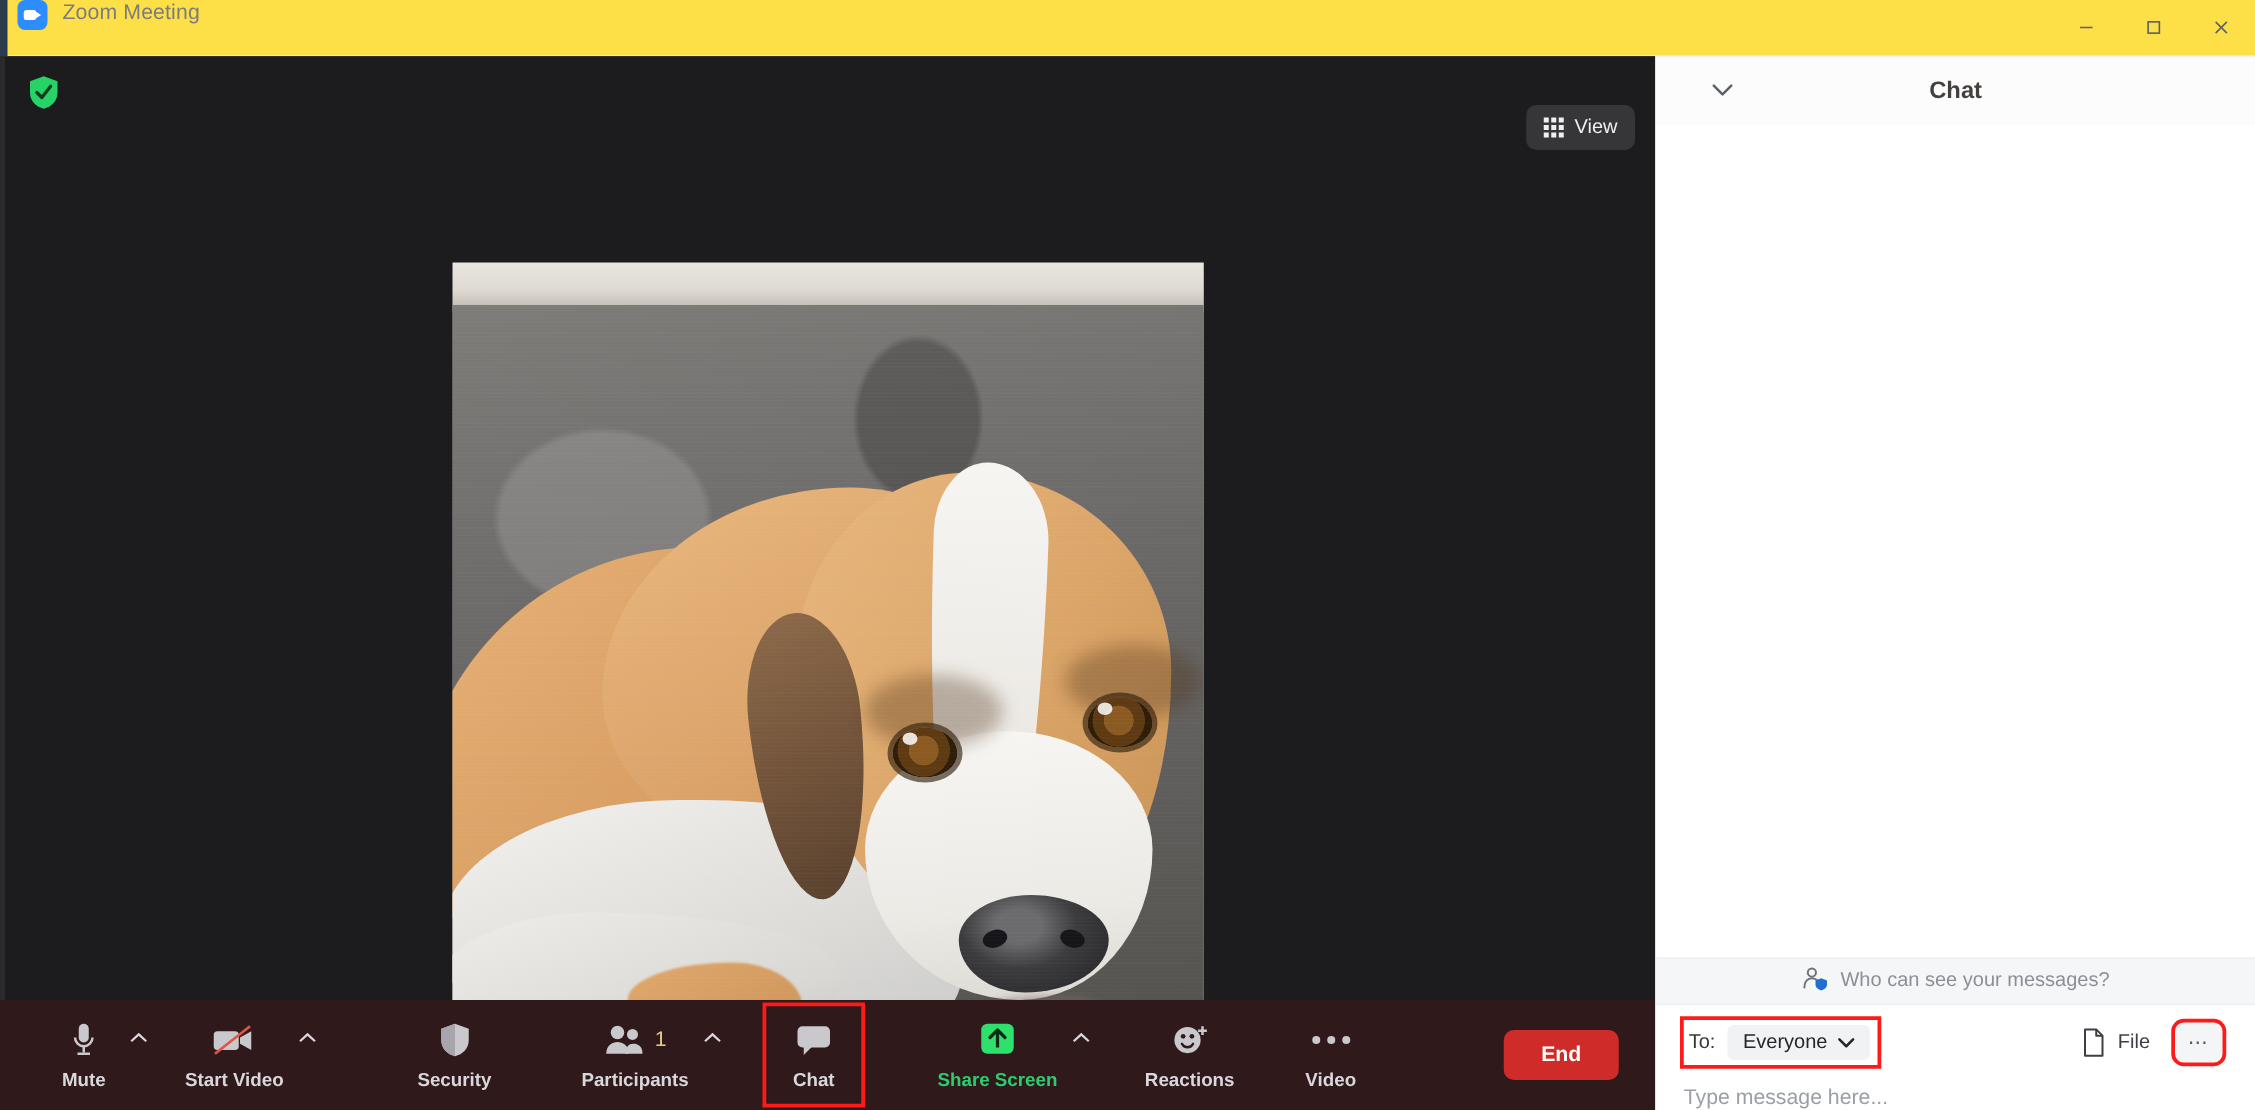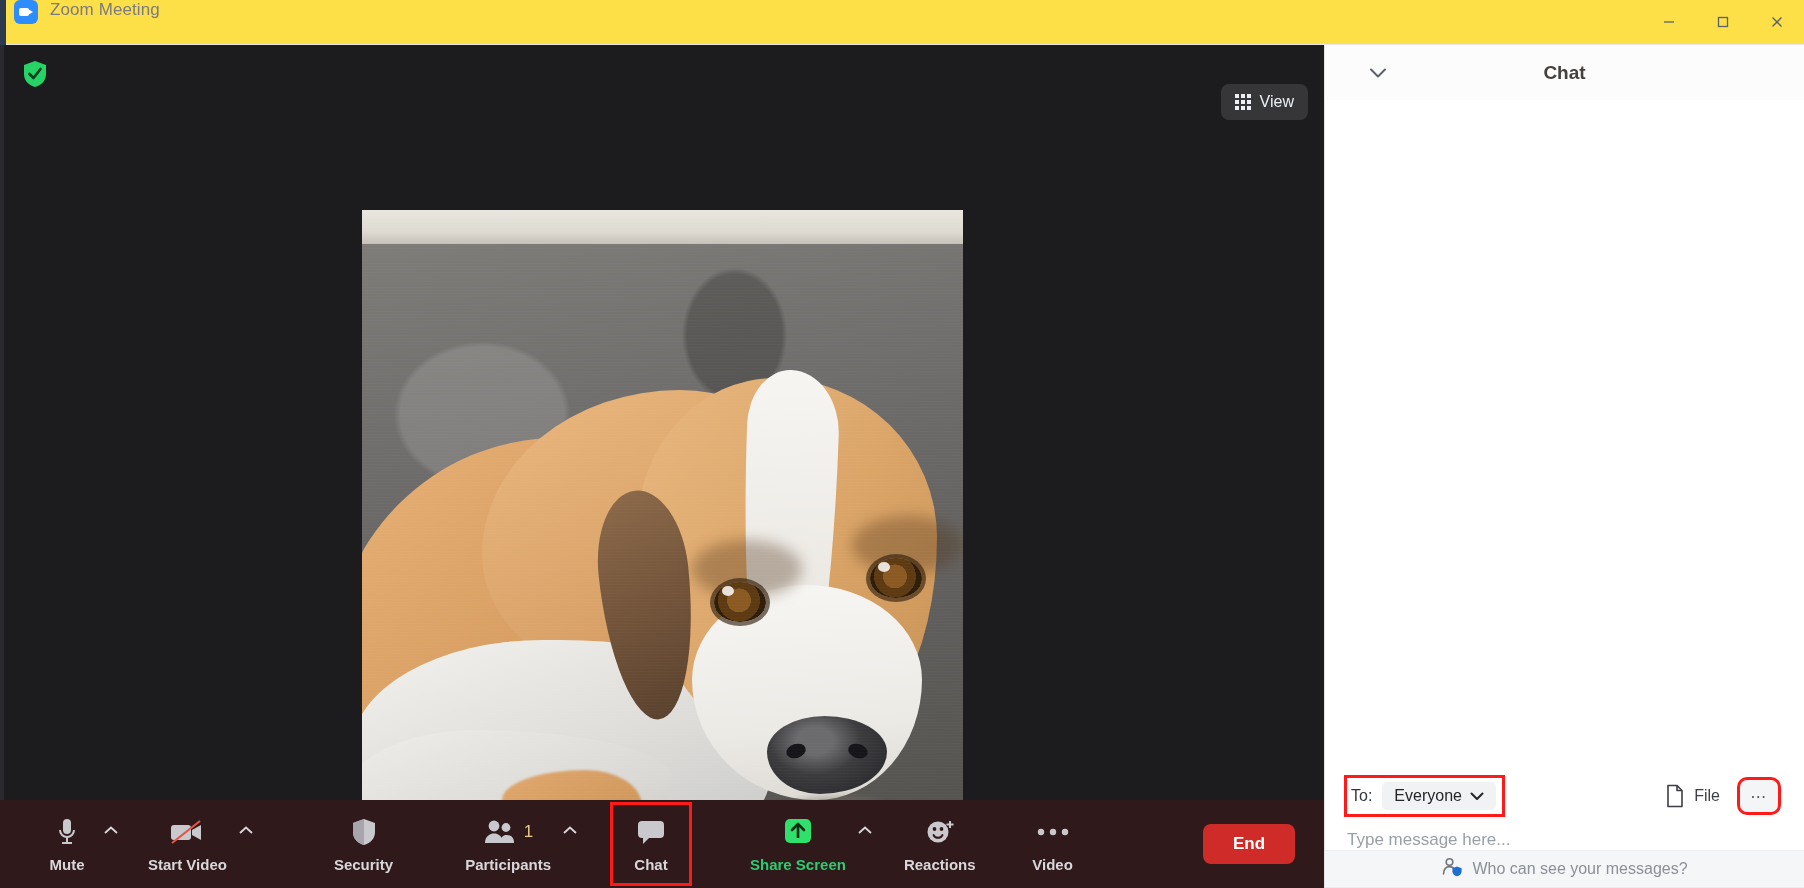--- a/index.html
+++ b/index.html
@@ -379,21 +379,21 @@
       </svg>
     </div>
     <div class="tb-label" style="color:#2ecc71">Share Screen</div>
   </div>
   <div class="tb-caret">
     <svg width="14" height="9" viewBox="0 0 14 9">
         <polyline points="1,7 7,1.5 13,7" fill="none" stroke="#d8d8dc" stroke-width="1.8"></polyline>
       </svg>
   </div>
 
-  <div class="tb-item" style="margin-left:20px">
+  <div class="tb-item" style="margin-left:32px">
     <div class="tb-icon">
       <svg width="32" height="28" viewBox="0 0 32 28">
         <circle cx="14" cy="14" r="10.5" fill="#c9c9cd"></circle>
         <circle cx="10.5" cy="11" r="1.9" fill="#30191a"></circle>
         <circle cx="17.5" cy="11" r="1.9" fill="#30191a"></circle>
         <path d="M9.5 17 a5 5 0 0 0 9 0" fill="none" stroke="#30191a" stroke-width="1.9" stroke-linecap="round"></path>
         <line x1="26" y1="3" x2="26" y2="10" stroke="#c9c9cd" stroke-width="2"></line>
         <line x1="22.5" y1="6.5" x2="29.5" y2="6.5" stroke="#c9c9cd" stroke-width="2"></line>
       </svg>
     </div>
@@ -419,20 +419,31 @@
   <div id="chat-header">
     <div id="chat-collapse">
       <svg width="18" height="11" viewBox="0 0 18 11">
         <polyline points="2,2 9,9 16,2" fill="none" stroke="#5c6168" stroke-width="2" stroke-linecap="round" stroke-linejoin="round"></polyline>
       </svg>
     </div>
     <div id="chat-title">Chat</div>
   </div>
 
   <div id="chat-body"></div>
+
+  <div id="privacy-row">
+    <span>
+      <svg width="22" height="20" viewBox="0 0 22 20">
+        <circle cx="8.5" cy="5" r="3.3" fill="none" stroke="#6f747c" stroke-width="1.6"></circle>
+        <path d="M2.5 17 C2.5 11.8 5.5 9.6 8.5 9.6 C10.2 9.6 11.8 10.2 13 11.4" fill="none" stroke="#6f747c" stroke-width="1.6" stroke-linecap="round"></path>
+        <path d="M16 9.5 L20.6 11.3 V14.4 C20.6 17 18.4 18.6 16 19.3 C13.6 18.6 11.4 17 11.4 14.4 V11.3 Z" fill="#1f6fd1"></path>
+      </svg>
+    </span>
+    <span>Who can see your messages?</span>
+  </div>
 
   <div id="compose">
     <div id="compose-top">
 
       <div id="to-wrap" class="hl-box">
         <span id="to-label">To:</span>
         <span id="to-select">
           <span>Everyone</span>
           <svg width="14" height="9" viewBox="0 0 14 9">
             <polyline points="1.5,1.5 7,7 12.5,1.5" fill="none" stroke="#24262a" stroke-width="2" stroke-linecap="round" stroke-linejoin="round"></polyline>
@@ -448,24 +459,13 @@
           <path d="M12 1.5 V6.5 H17" fill="none" stroke="#3c3f44" stroke-width="1.6" stroke-linejoin="round"></path>
         </svg>
         <span>File</span>
       </div>
 
       <div id="more-btn" class="hl-box">⋯</div>
     </div>
 
     <input id="msg-input" type="text" placeholder="Type message here..." style="">
   </div>
-
-  <div id="privacy-row">
-    <span>
-      <svg width="22" height="20" viewBox="0 0 22 20">
-        <circle cx="8.5" cy="5" r="3.3" fill="none" stroke="#6f747c" stroke-width="1.6"></circle>
-        <path d="M2.5 17 C2.5 11.8 5.5 9.6 8.5 9.6 C10.2 9.6 11.8 10.2 13 11.4" fill="none" stroke="#6f747c" stroke-width="1.6" stroke-linecap="round"></path>
-        <path d="M16 9.5 L20.6 11.3 V14.4 C20.6 17 18.4 18.6 16 19.3 C13.6 18.6 11.4 17 11.4 14.4 V11.3 Z" fill="#1f6fd1"></path>
-      </svg>
-    </span>
-    <span>Who can see your messages?</span>
-  </div>
 </div>
 
 </body></html>

